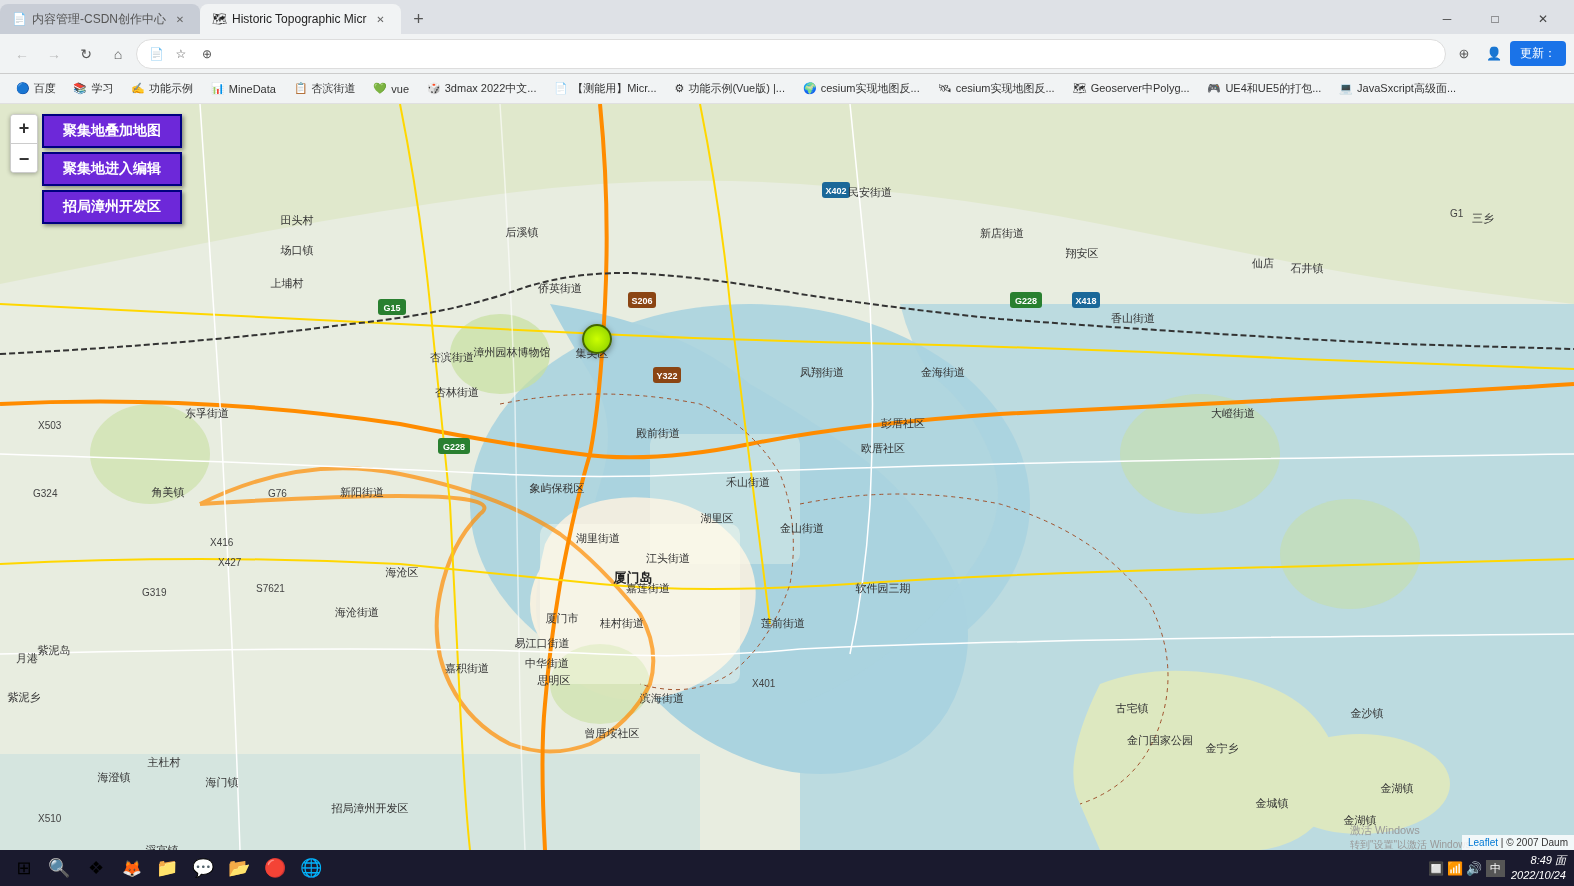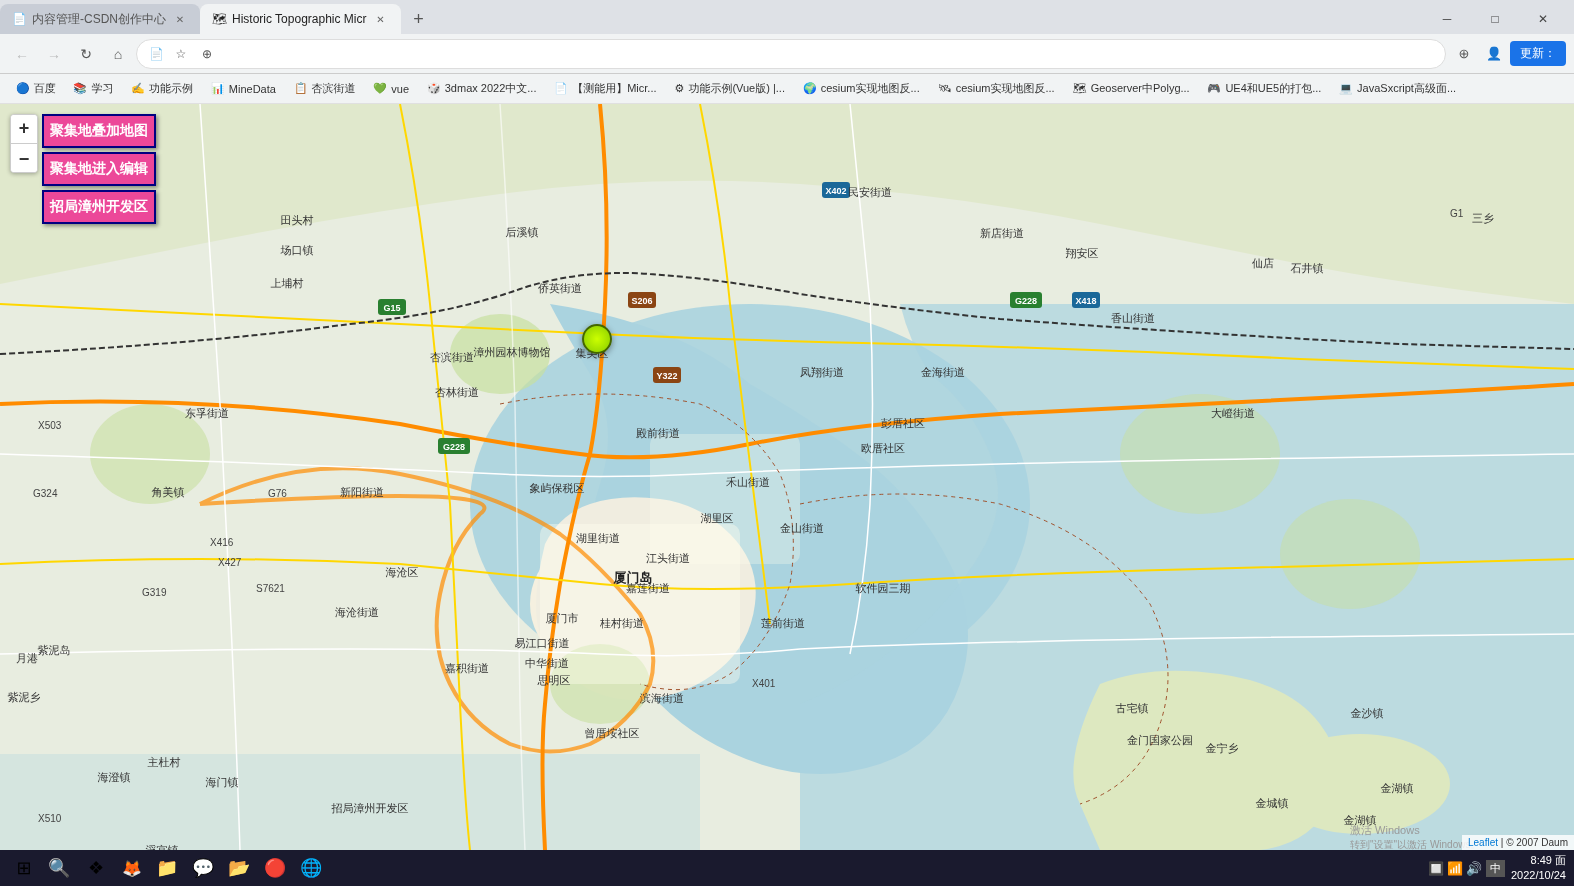--- a/index.html
+++ b/index.html
@@ -228,23 +228,23 @@
     .side-buttons {
       position: absolute;
       top: 10px;
       left: 42px;
       display: flex;
       flex-direction: column;
       gap: 4px;
       z-index: 100;
     }
     .map-action-btn {
-      background: #ec4899;
+      background: #6d28d9;
       color: white;
-      padding: 6px 6px;
+      padding: 6px 19px;
       font-size: 14px;
       font-weight: bold;
       cursor: pointer;
       border: 2px solid #000080;
       white-space: nowrap;
       box-shadow: 2px 2px 4px rgba(0,0,0,0.4);
     }
 
     
     .leaflet-attribution {
@@ -629,18 +629,18 @@
   <div class="taskbar-icon">🔴</div>
   <div class="taskbar-icon">🌐</div>
 
   <div class="taskbar-right">
     <div class="sys-tray">
       <span>🔲</span>
       <span>📶</span>
       <span>🔊</span>
       <span style="background:#555; color:white; padding:1px 4px; font-size:11px;">中</span>
     </div>
-    <div class="taskbar-time" style="color:white; font-size:11px; text-align:right;">
+    <div class="taskbar-time" style="color:white; font-size:11px; text-align:right;font-style:italic;">
       <div>8:49 面</div>
       <div>2022/10/24</div>
     </div>
   </div>
 </div>
 
 </body></html>

